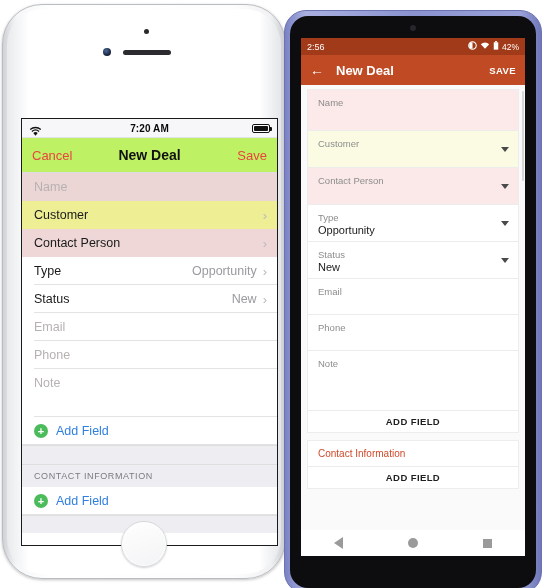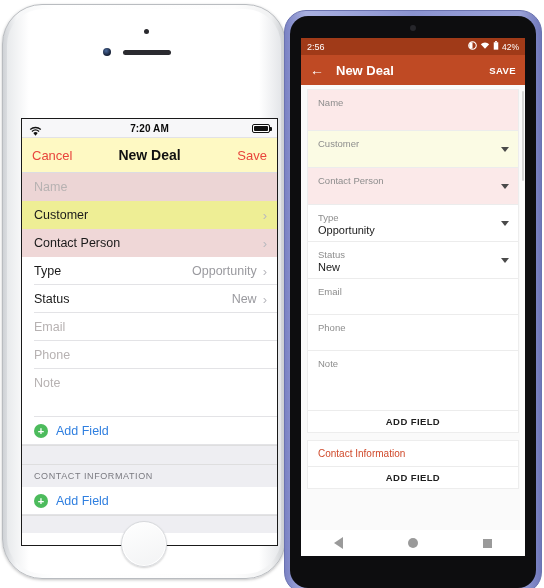--- a/index.html
+++ b/index.html
@@ -49,21 +49,21 @@
   .ios-status .time {
     position:absolute; left:0; right:0; text-align:center;
     font-size: 10px; font-weight: bold; color:#0a0a0a; letter-spacing:.1px;
   }
   .wifi-ico { width:13px; height:11px; position:relative; z-index:2; }
   .batt-ico { width:18px; height:9px; border:1px solid #111; border-radius:2px; position:relative; z-index:2; background:#fff; }
   .batt-ico::before { content:""; position:absolute; left:1px; top:1px; bottom:1px; right:1px; background:#111; border-radius:1px; }
   .batt-ico::after { content:""; position:absolute; right:-3px; top:2.5px; width:2px; height:4px; background:#111; border-radius:0 1px 1px 0; }
 
   .ios-navbar {
-    height: 35px; background:#fef9c3;
+    height: 35px; background:#bef264;
     border-bottom: 1px solid #dcdce1;
     display:flex; align-items:center; justify-content:space-between;
     padding: 0 10px; position:relative;
   }
   .ios-navbar .nav-title {
     position:absolute; left:0; right:0; text-align:center;
     font-size:14px; font-weight:bold; color:#111;
   }
   .ios-btn { font-size:13px; color:#e8453c; position:relative; z-index:2; }
 

